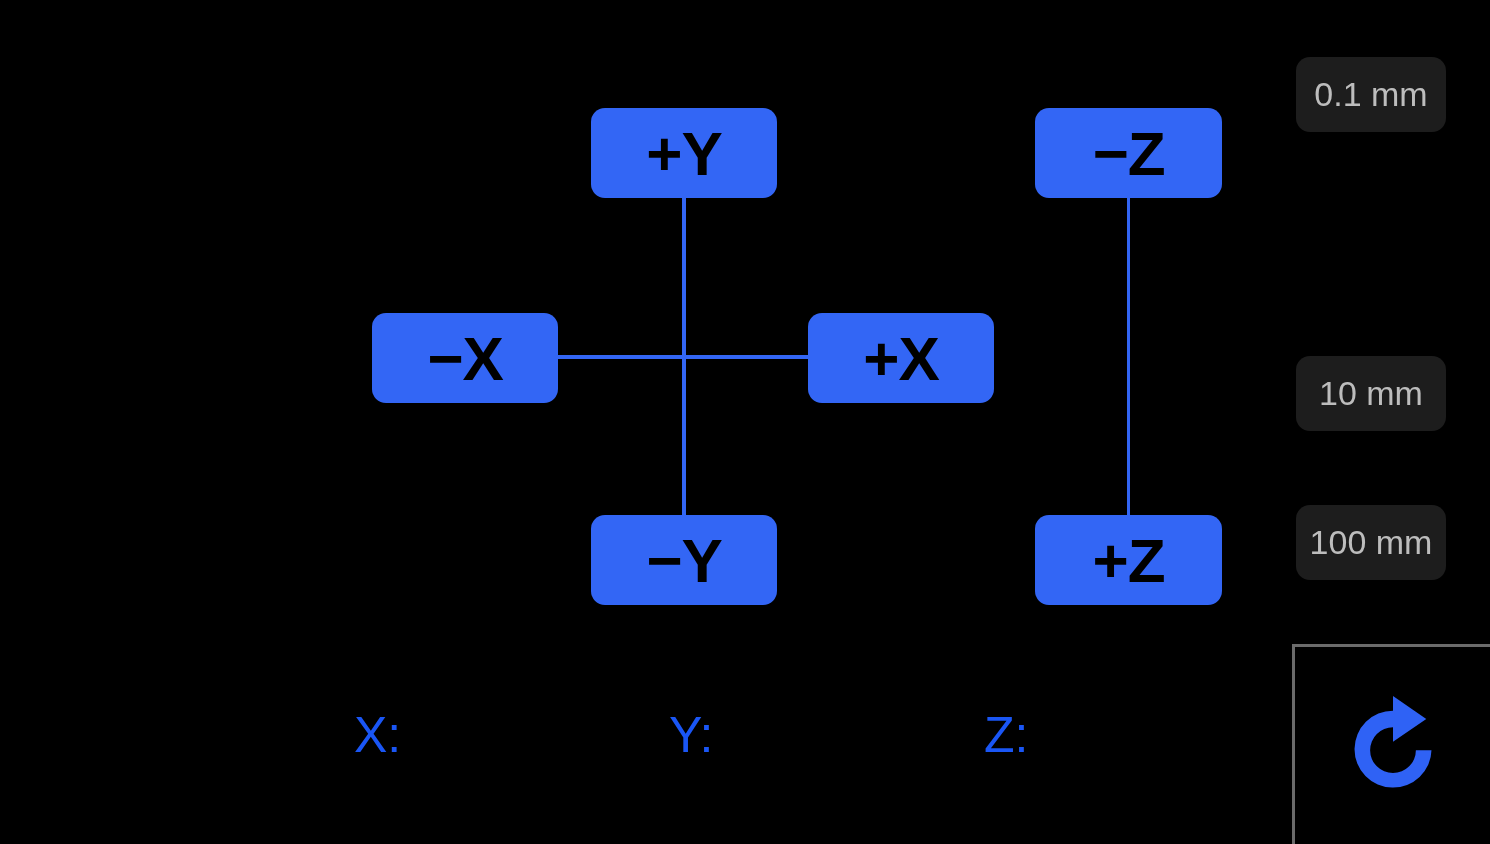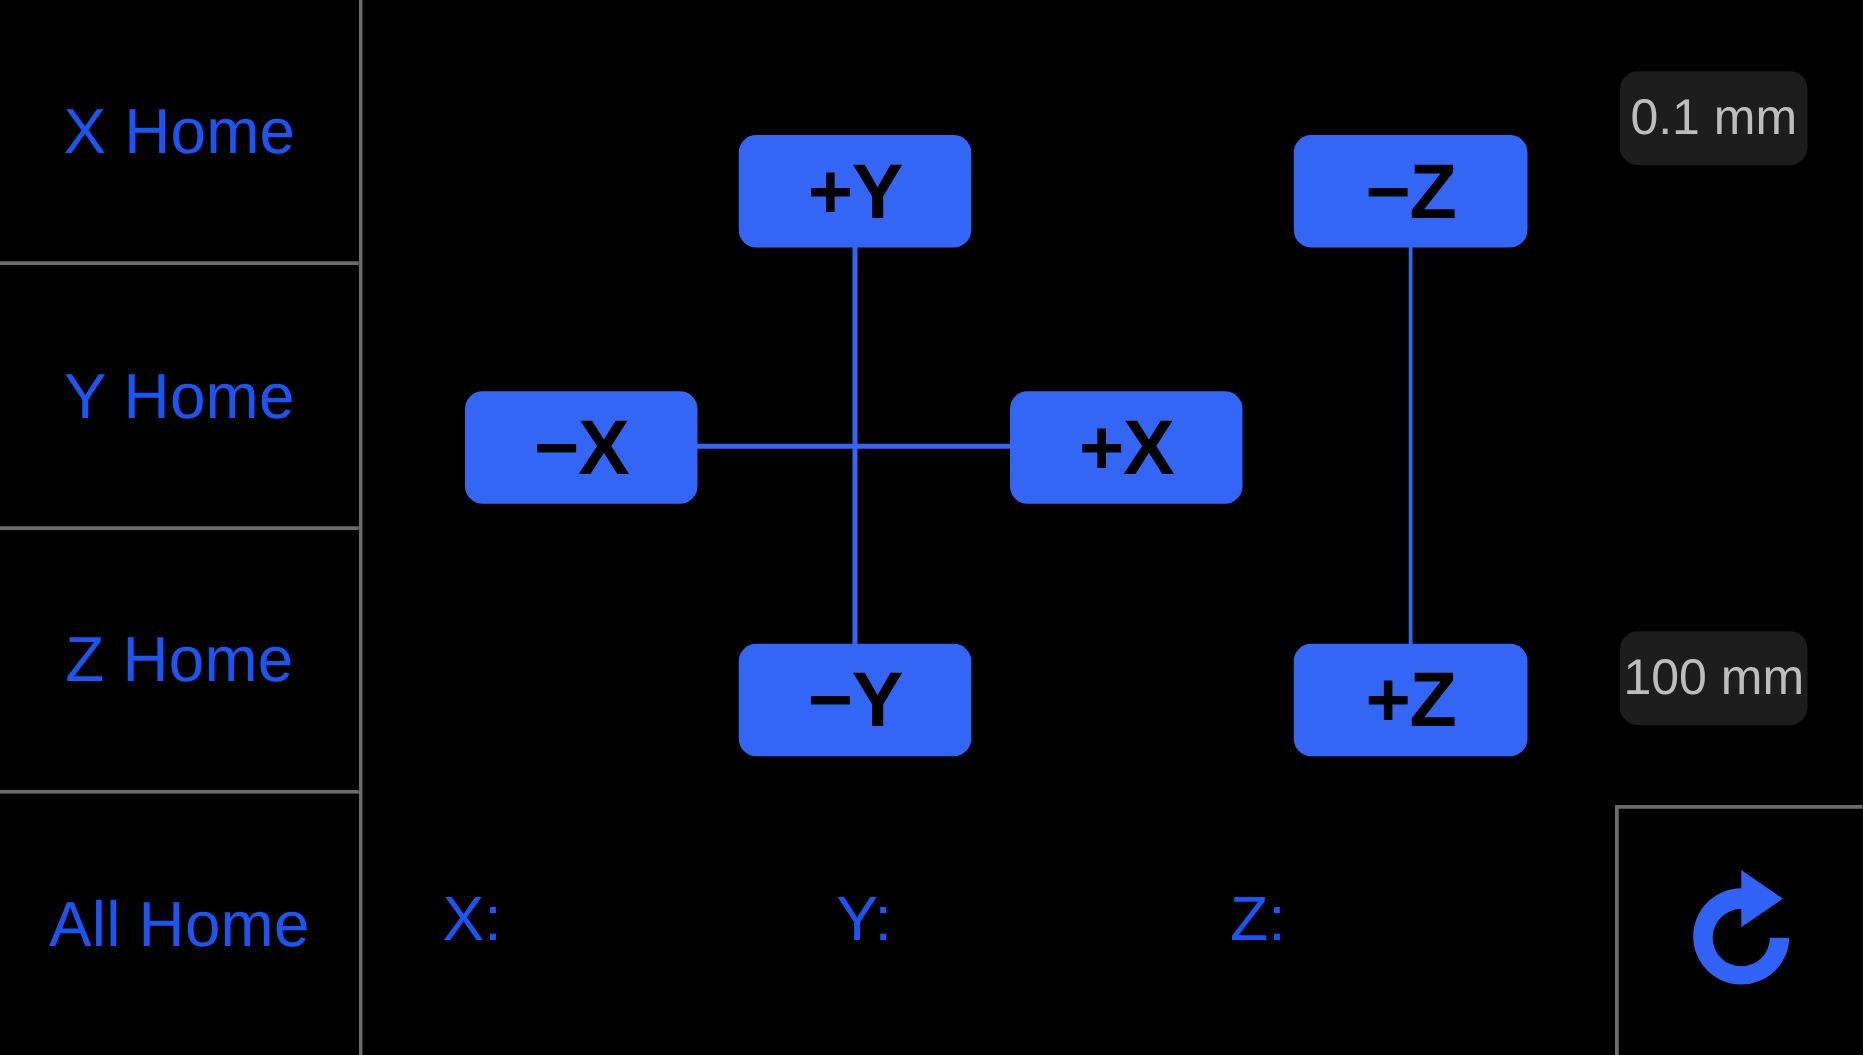--- a/index.html
+++ b/index.html
@@ -139,21 +139,21 @@
     height: 844px;
   }
   .step-btn {
     position: absolute;
     left: 0;
     width: 150px;
     height: 75px;
     background: #1d1d1d;
     border-radius: 14px;
     color: #bdbdbd;
-    font-size: 40px;
+    font-size: 34px;
     font-weight: 400;
     display: flex;
     align-items: center;
     justify-content: center;
     user-select: none;
     box-sizing: border-box;
   }
   #step-0-1 { top:  57px; }
   #step-1   { top: 206px; }
   #step-10  { top: 356px; }
@@ -178,34 +178,20 @@
     width: 104px;
     height: 104px;
     display: block;
   }
 </style>
 </head>
 <body>
 
 <div id="screen">
 
-  <div id="home-sidebar">
-    <div class="home-btn">
-      <span>X Home</span>
-    </div>
-    <div class="home-btn">
-      <span>Y Home</span>
-    </div>
-    <div class="home-btn">
-      <span>Z Home</span>
-    </div>
-    <div class="home-btn">
-      <span>All Home</span>
-    </div>
-  </div>
 
   <div id="jog-area">
 
     <div class="connector" id="conn-y-vert"></div>
     <div class="connector" id="conn-x-horiz"></div>
     <div class="connector" id="conn-z-vert"></div>
 
     <div class="jog-btn" id="btn-yplus">
       <span>+Y</span>
     </div>
@@ -234,20 +220,23 @@
     </div>
     <div class="coord-readout" id="coord-z">
       <span class="coord-label">Z:</span><span class="coord-value"></span>
     </div>
 
   </div>
 
   <div id="step-rail">
     <div class="step-btn" id="step-0-1">
       <span>0.1 mm</span>
+    </div>
+    <div class="step-btn" id="step-10">
+      <span>10 mm</span>
     </div>
     <div class="step-btn" id="step-100">
       <span>100 mm</span>
     </div>
   </div>
 
   <div id="refresh-panel">
     <svg id="refresh-icon" viewBox="0 0 100 100" aria-hidden="true">
       <path d="M50 16 L50 2 L82 24 L50 46 L50 32
                A22 22 0 1 0 72 54

